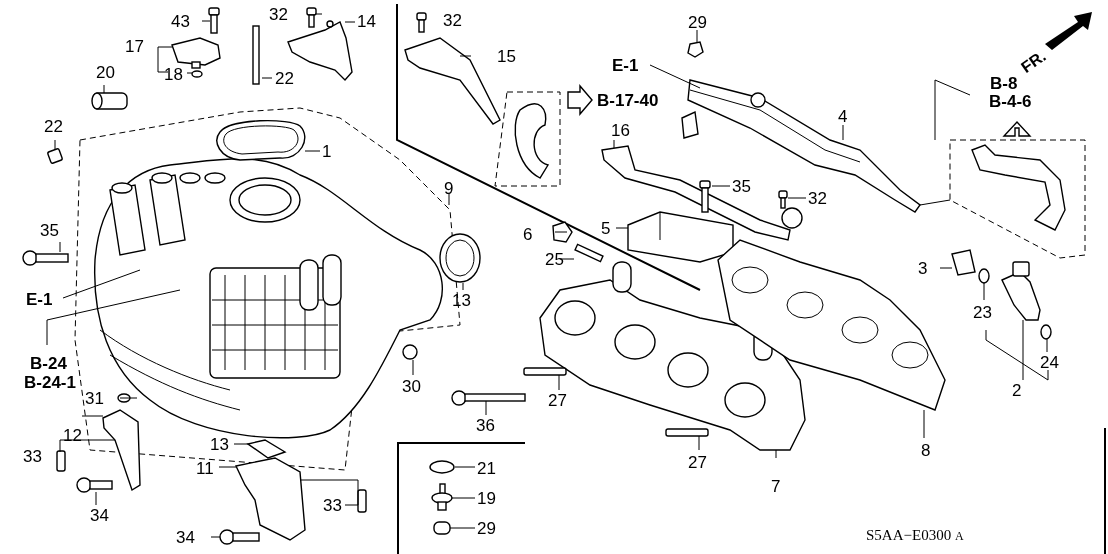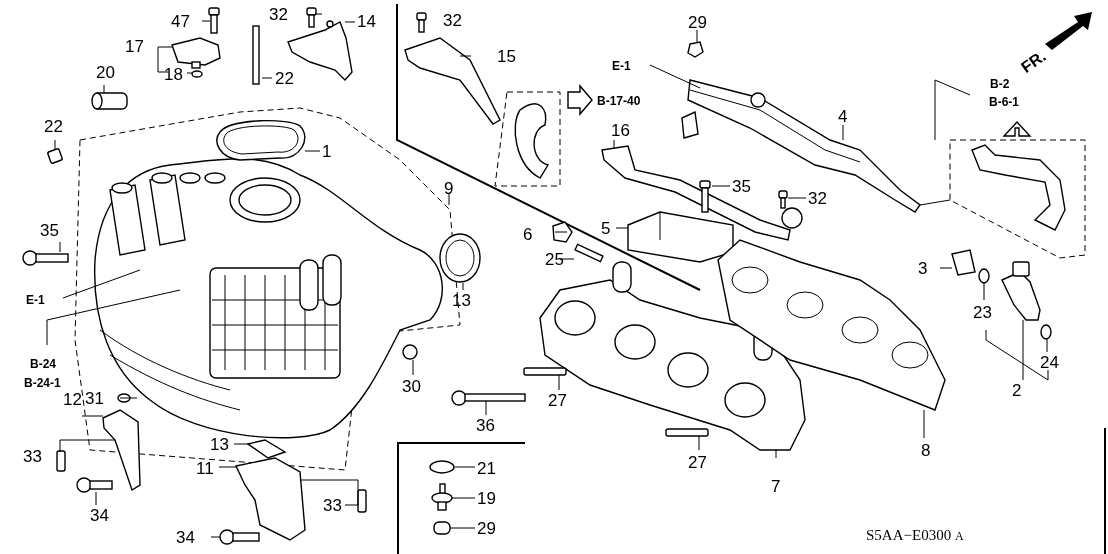--- a/index.html
+++ b/index.html
@@ -1,19 +1,19 @@
 <!DOCTYPE html>
 <html><head>
 <meta charset="utf-8">
 <style>
   html,body{margin:0;padding:0;background:#fff;}
   #stage{position:relative;width:1108px;height:554px;overflow:hidden;background:#fff;font-family:"Liberation Sans",sans-serif;color:#000;}
   svg#art{position:absolute;left:0;top:0;width:1108px;height:554px;}
   .lbl{position:absolute;font-family:"Liberation Sans",sans-serif;font-size:17px;line-height:17px;color:#000;white-space:nowrap;cursor:pointer;}
-  .ref{position:absolute;font-family:"Liberation Sans",sans-serif;font-weight:bold;font-size:12px;line-height:18px;color:#000;white-space:nowrap;cursor:pointer;}
+  .ref{position:absolute;font-family:"Liberation Sans",sans-serif;font-weight:bold;font-size:17px;line-height:18px;color:#000;white-space:nowrap;cursor:pointer;}
   .code{position:absolute;font-family:"Liberation Serif",serif;font-size:15px;color:#000;white-space:nowrap;}
   .fr{position:absolute;font-family:"Liberation Sans",sans-serif;font-weight:bold;font-size:16px;transform:rotate(-35deg);transform-origin:left top;}
   .part{fill:#fff;stroke:#000;stroke-width:1.4;}
   .ln{fill:none;stroke:#000;stroke-width:1;}
   .dash{fill:none;stroke:#000;stroke-width:1;stroke-dasharray:6 4;}
   .thick{fill:none;stroke:#000;stroke-width:2;}
 </style>
 </head>
 <body>
 
@@ -310,58 +310,58 @@
 <span class="lbl" style="left:1012px;top:382px">2</span>
 <span class="lbl" style="left:918px;top:260px">3</span>
 <span class="lbl" style="left:838px;top:108px">4</span>
 <span class="lbl" style="left:601px;top:220px">5</span>
 <span class="lbl" style="left:523px;top:226px">6</span>
 <span class="lbl" style="left:771px;top:478px">7</span>
 <span class="lbl" style="left:921px;top:442px">8</span>
 <span class="lbl" style="left:444px;top:180px">9</span>
 <span class="lbl" style="left:452px;top:292px">13</span>
 <span class="lbl" style="left:196px;top:460px">11</span>
-<span class="lbl" style="left:63px;top:391px">12</span>
+<span class="lbl" style="left:63px;top:427px">12</span>
 <span class="lbl" style="left:210px;top:436px">13</span>
 <span class="lbl" style="left:357px;top:13px">14</span>
 <span class="lbl" style="left:497px;top:48px">15</span>
 <span class="lbl" style="left:611px;top:122px">16</span>
 <span class="lbl" style="left:125px;top:38px">17</span>
 <span class="lbl" style="left:164px;top:66px">18</span>
 <span class="lbl" style="left:477px;top:490px">19</span>
 <span class="lbl" style="left:96px;top:64px">20</span>
 <span class="lbl" style="left:477px;top:460px">21</span>
 <span class="lbl" style="left:44px;top:118px">22</span>
 <span class="lbl" style="left:973px;top:304px">23</span>
 <span class="lbl" style="left:1040px;top:354px">24</span>
 <span class="lbl" style="left:545px;top:251px">25</span>
 <span class="lbl" style="left:275px;top:70px">22</span>
 <span class="lbl" style="left:548px;top:392px">27</span>
 <span class="lbl" style="left:688px;top:454px">27</span>
-<span class="lbl" style="left:171px;top:13px">47</span>
+<span class="lbl" style="left:171px;top:13px">43</span>
 <span class="lbl" style="left:688px;top:14px">29</span>
 <span class="lbl" style="left:477px;top:520px">29</span>
 <span class="lbl" style="left:402px;top:378px">30</span>
 <span class="lbl" style="left:85px;top:390px">31</span>
 <span class="lbl" style="left:269px;top:6px">32</span>
 <span class="lbl" style="left:443px;top:12px">32</span>
 <span class="lbl" style="left:808px;top:190px">32</span>
 <span class="lbl" style="left:23px;top:448px">33</span>
 <span class="lbl" style="left:323px;top:497px">33</span>
 <span class="lbl" style="left:90px;top:507px">34</span>
 <span class="lbl" style="left:176px;top:529px">34</span>
 <span class="lbl" style="left:40px;top:222px">35</span>
 <span class="lbl" style="left:732px;top:178px">35</span>
 <span class="lbl" style="left:476px;top:417px">36</span>
 
 <span class="ref" style="left:26px;top:291px">E-1</span>
 <span class="ref" style="left:612px;top:57px">E-1</span>
 <span class="ref" style="left:597px;top:92px">B-17-40</span>
-<span class="ref" style="left:990px;top:75px">B-2</span>
-<span class="ref" style="left:989px;top:93px">B-6-1</span>
+<span class="ref" style="left:990px;top:75px">B-8</span>
+<span class="ref" style="left:989px;top:93px">B-4-6</span>
 <span class="ref" style="left:30px;top:355px">B-24</span>
 <span class="ref" style="left:24px;top:374px">B-24-1</span>
 
 <span class="fr" style="left:1018px;top:62px">FR.</span>
 
 <div class="code" style="left:866px;top:527px">
   <span>S5AA−E0300</span>
   <span style="font-size:12px">A</span>
 </div>
 </div>

